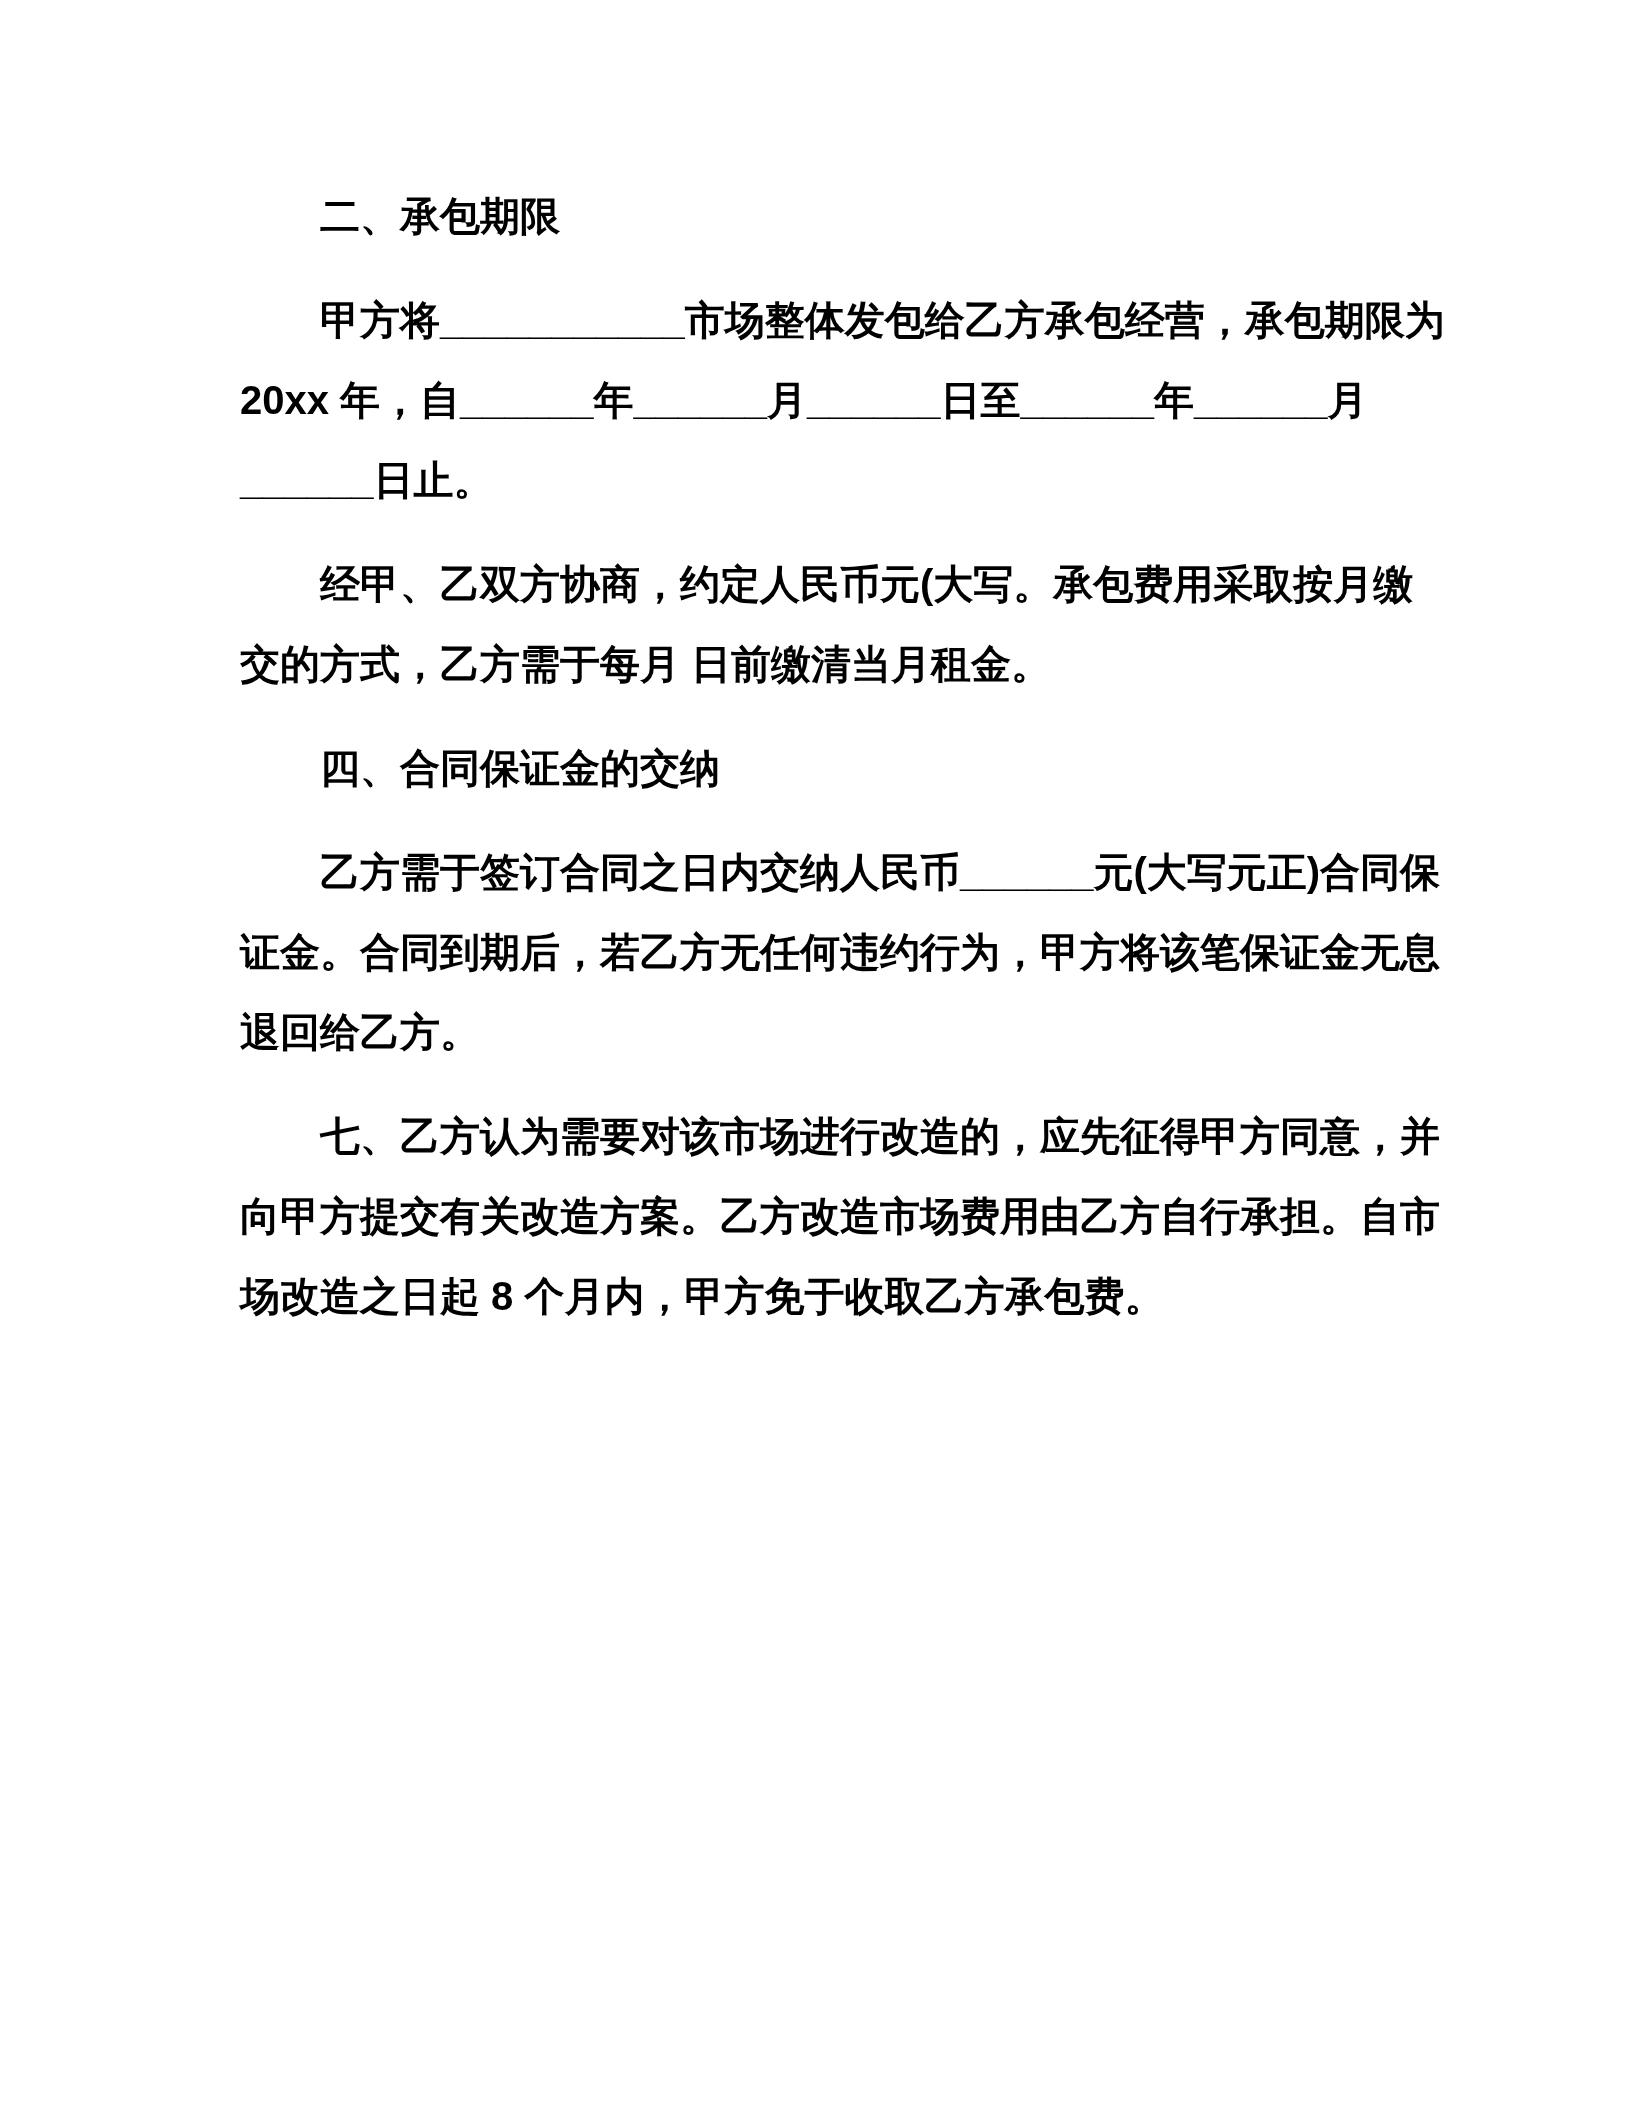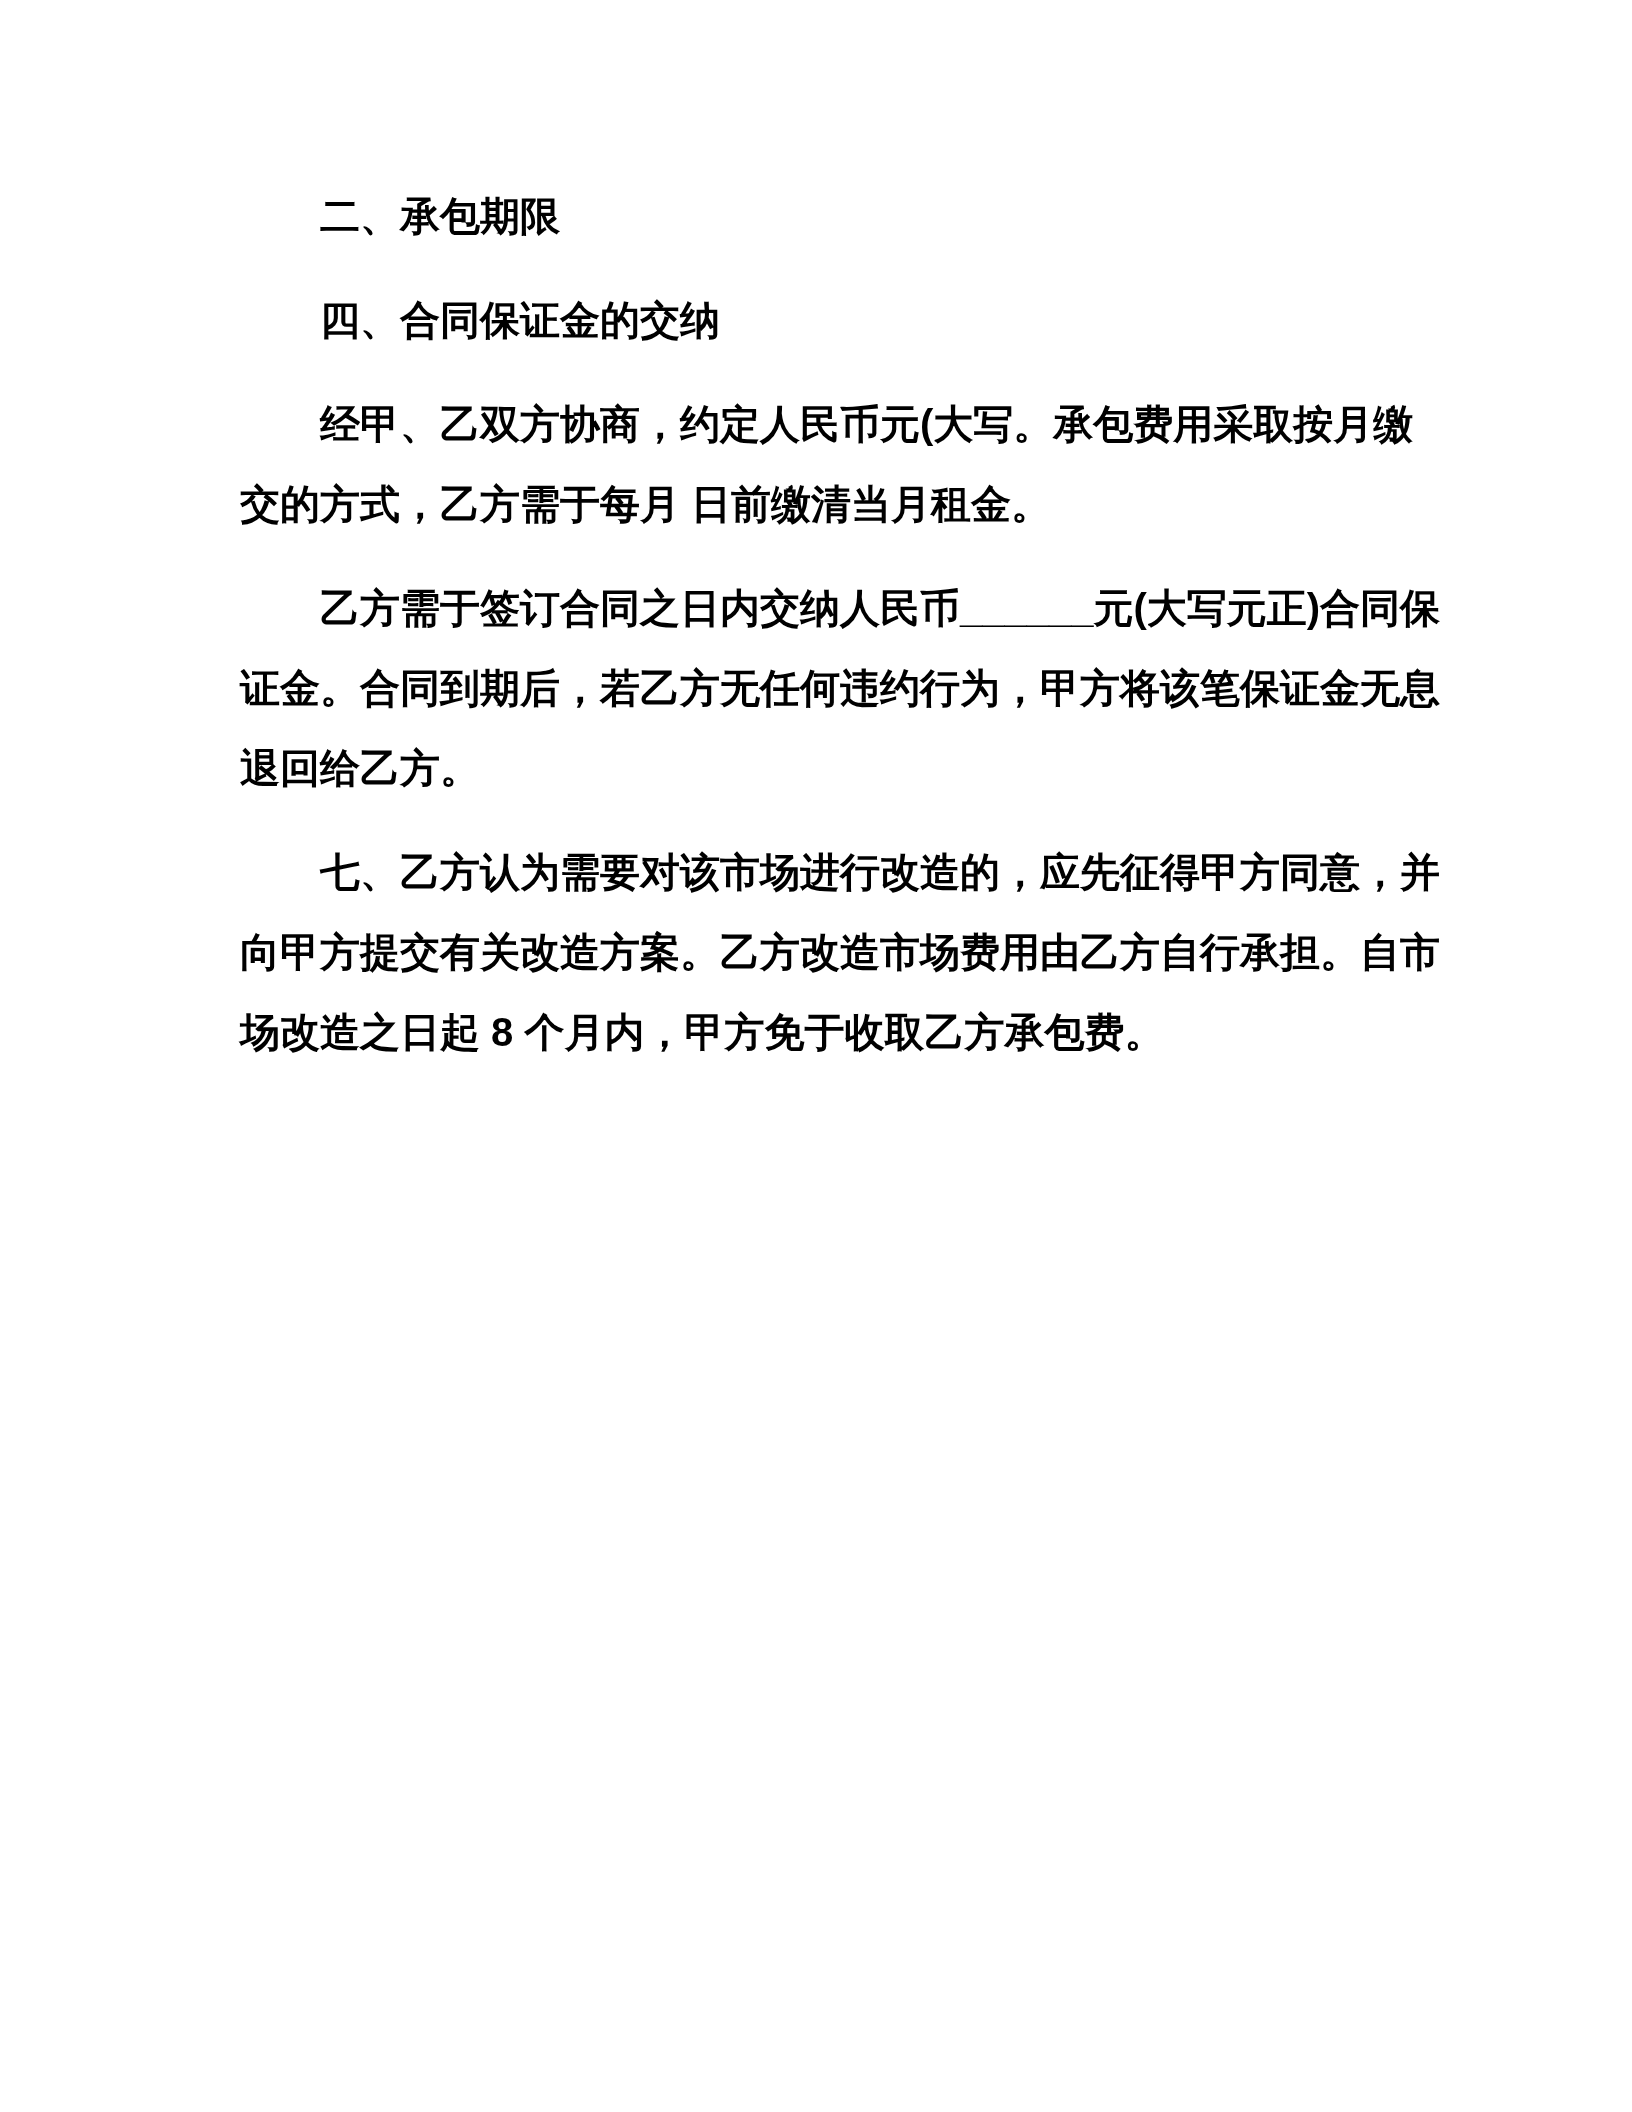--- a/index.html
+++ b/index.html
@@ -34,23 +34,26 @@
     white-space: pre-wrap;
     word-break: break-all;
   }
 </style>
 </head>
 <body>
 
 <div class="page">
   <div class="content">
     <p>二、承包期限</p>
-    <p>四、合同保证金的交纳</p>
+    <p>甲方将___________市场整体发包给乙方承包经营，承包期限为
+20xx 年，自______年______月______日至______年______月
+______日止。</p>
     <p>经甲、乙双方协商，约定人民币元(大写。承包费用采取按月缴
 交的方式，乙方需于每月 日前缴清当月租金。</p>
+    <p>四、合同保证金的交纳</p>
     <p>乙方需于签订合同之日内交纳人民币______元(大写元正)合同保
 证金。合同到期后，若乙方无任何违约行为，甲方将该笔保证金无息
 退回给乙方。</p>
     <p>七、乙方认为需要对该市场进行改造的，应先征得甲方同意，并
 向甲方提交有关改造方案。乙方改造市场费用由乙方自行承担。自市
 场改造之日起 8 个月内，甲方免于收取乙方承包费。</p>
   </div>
 </div>
 
 </body></html>

